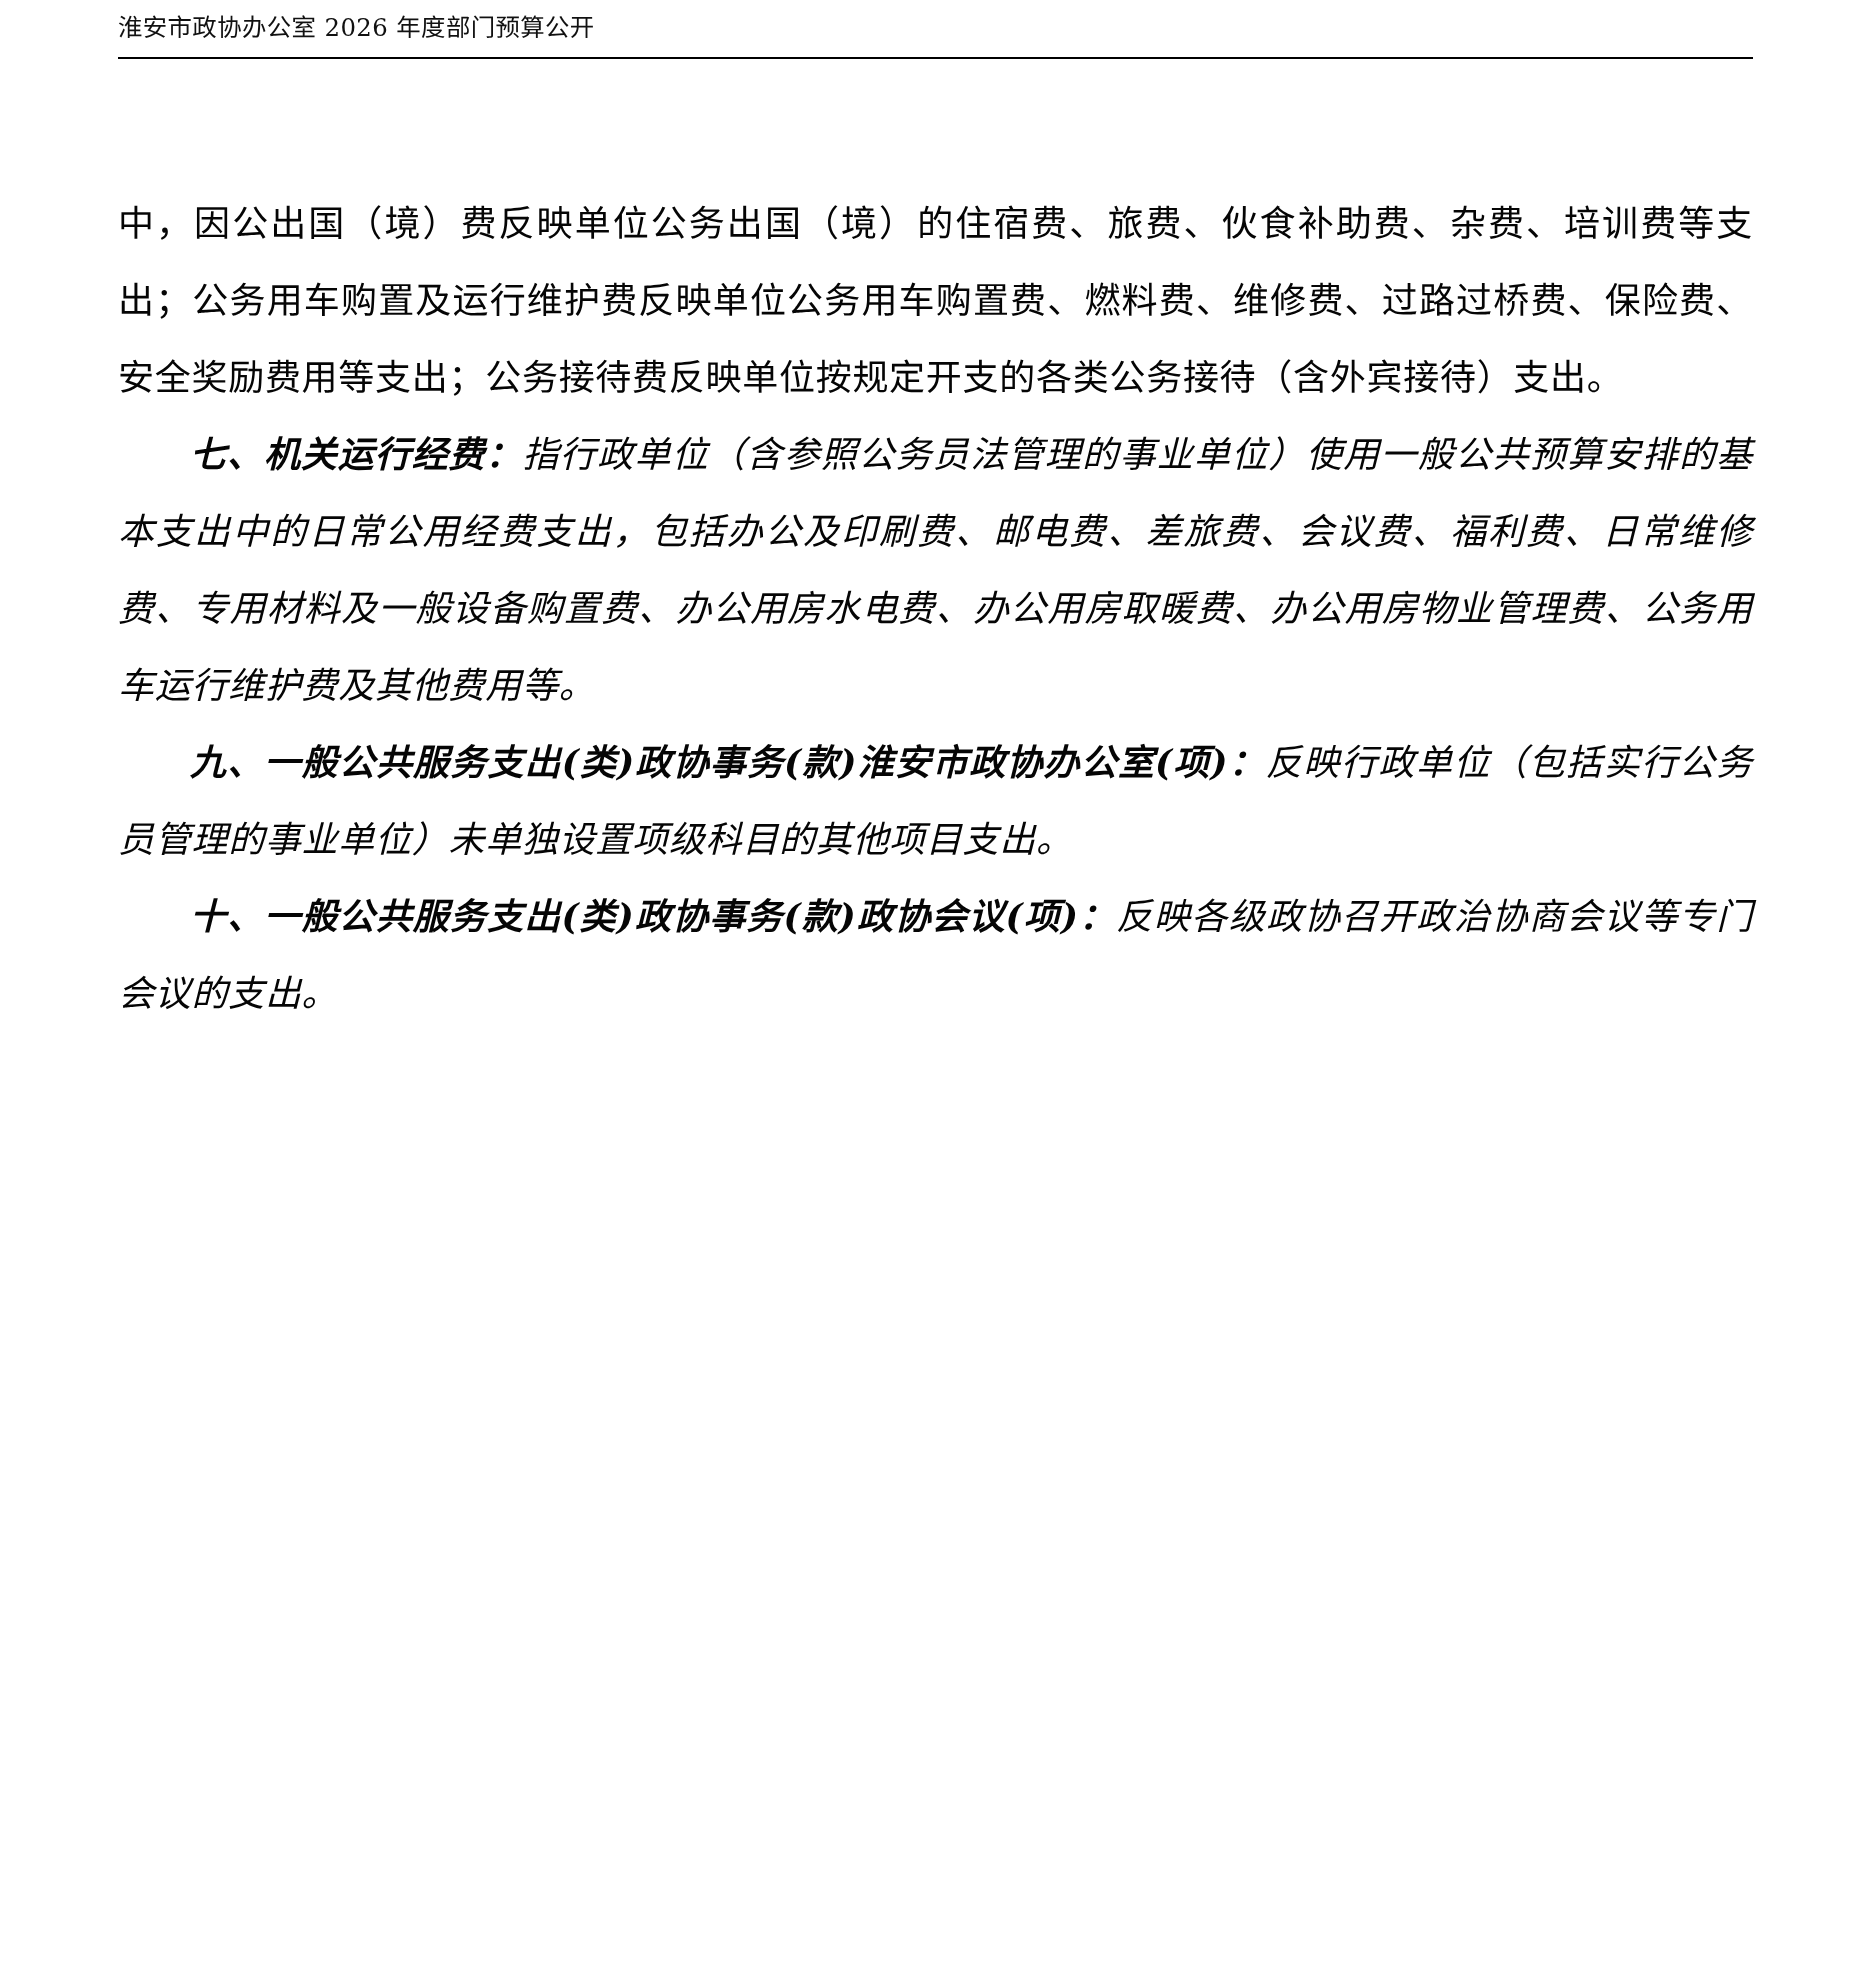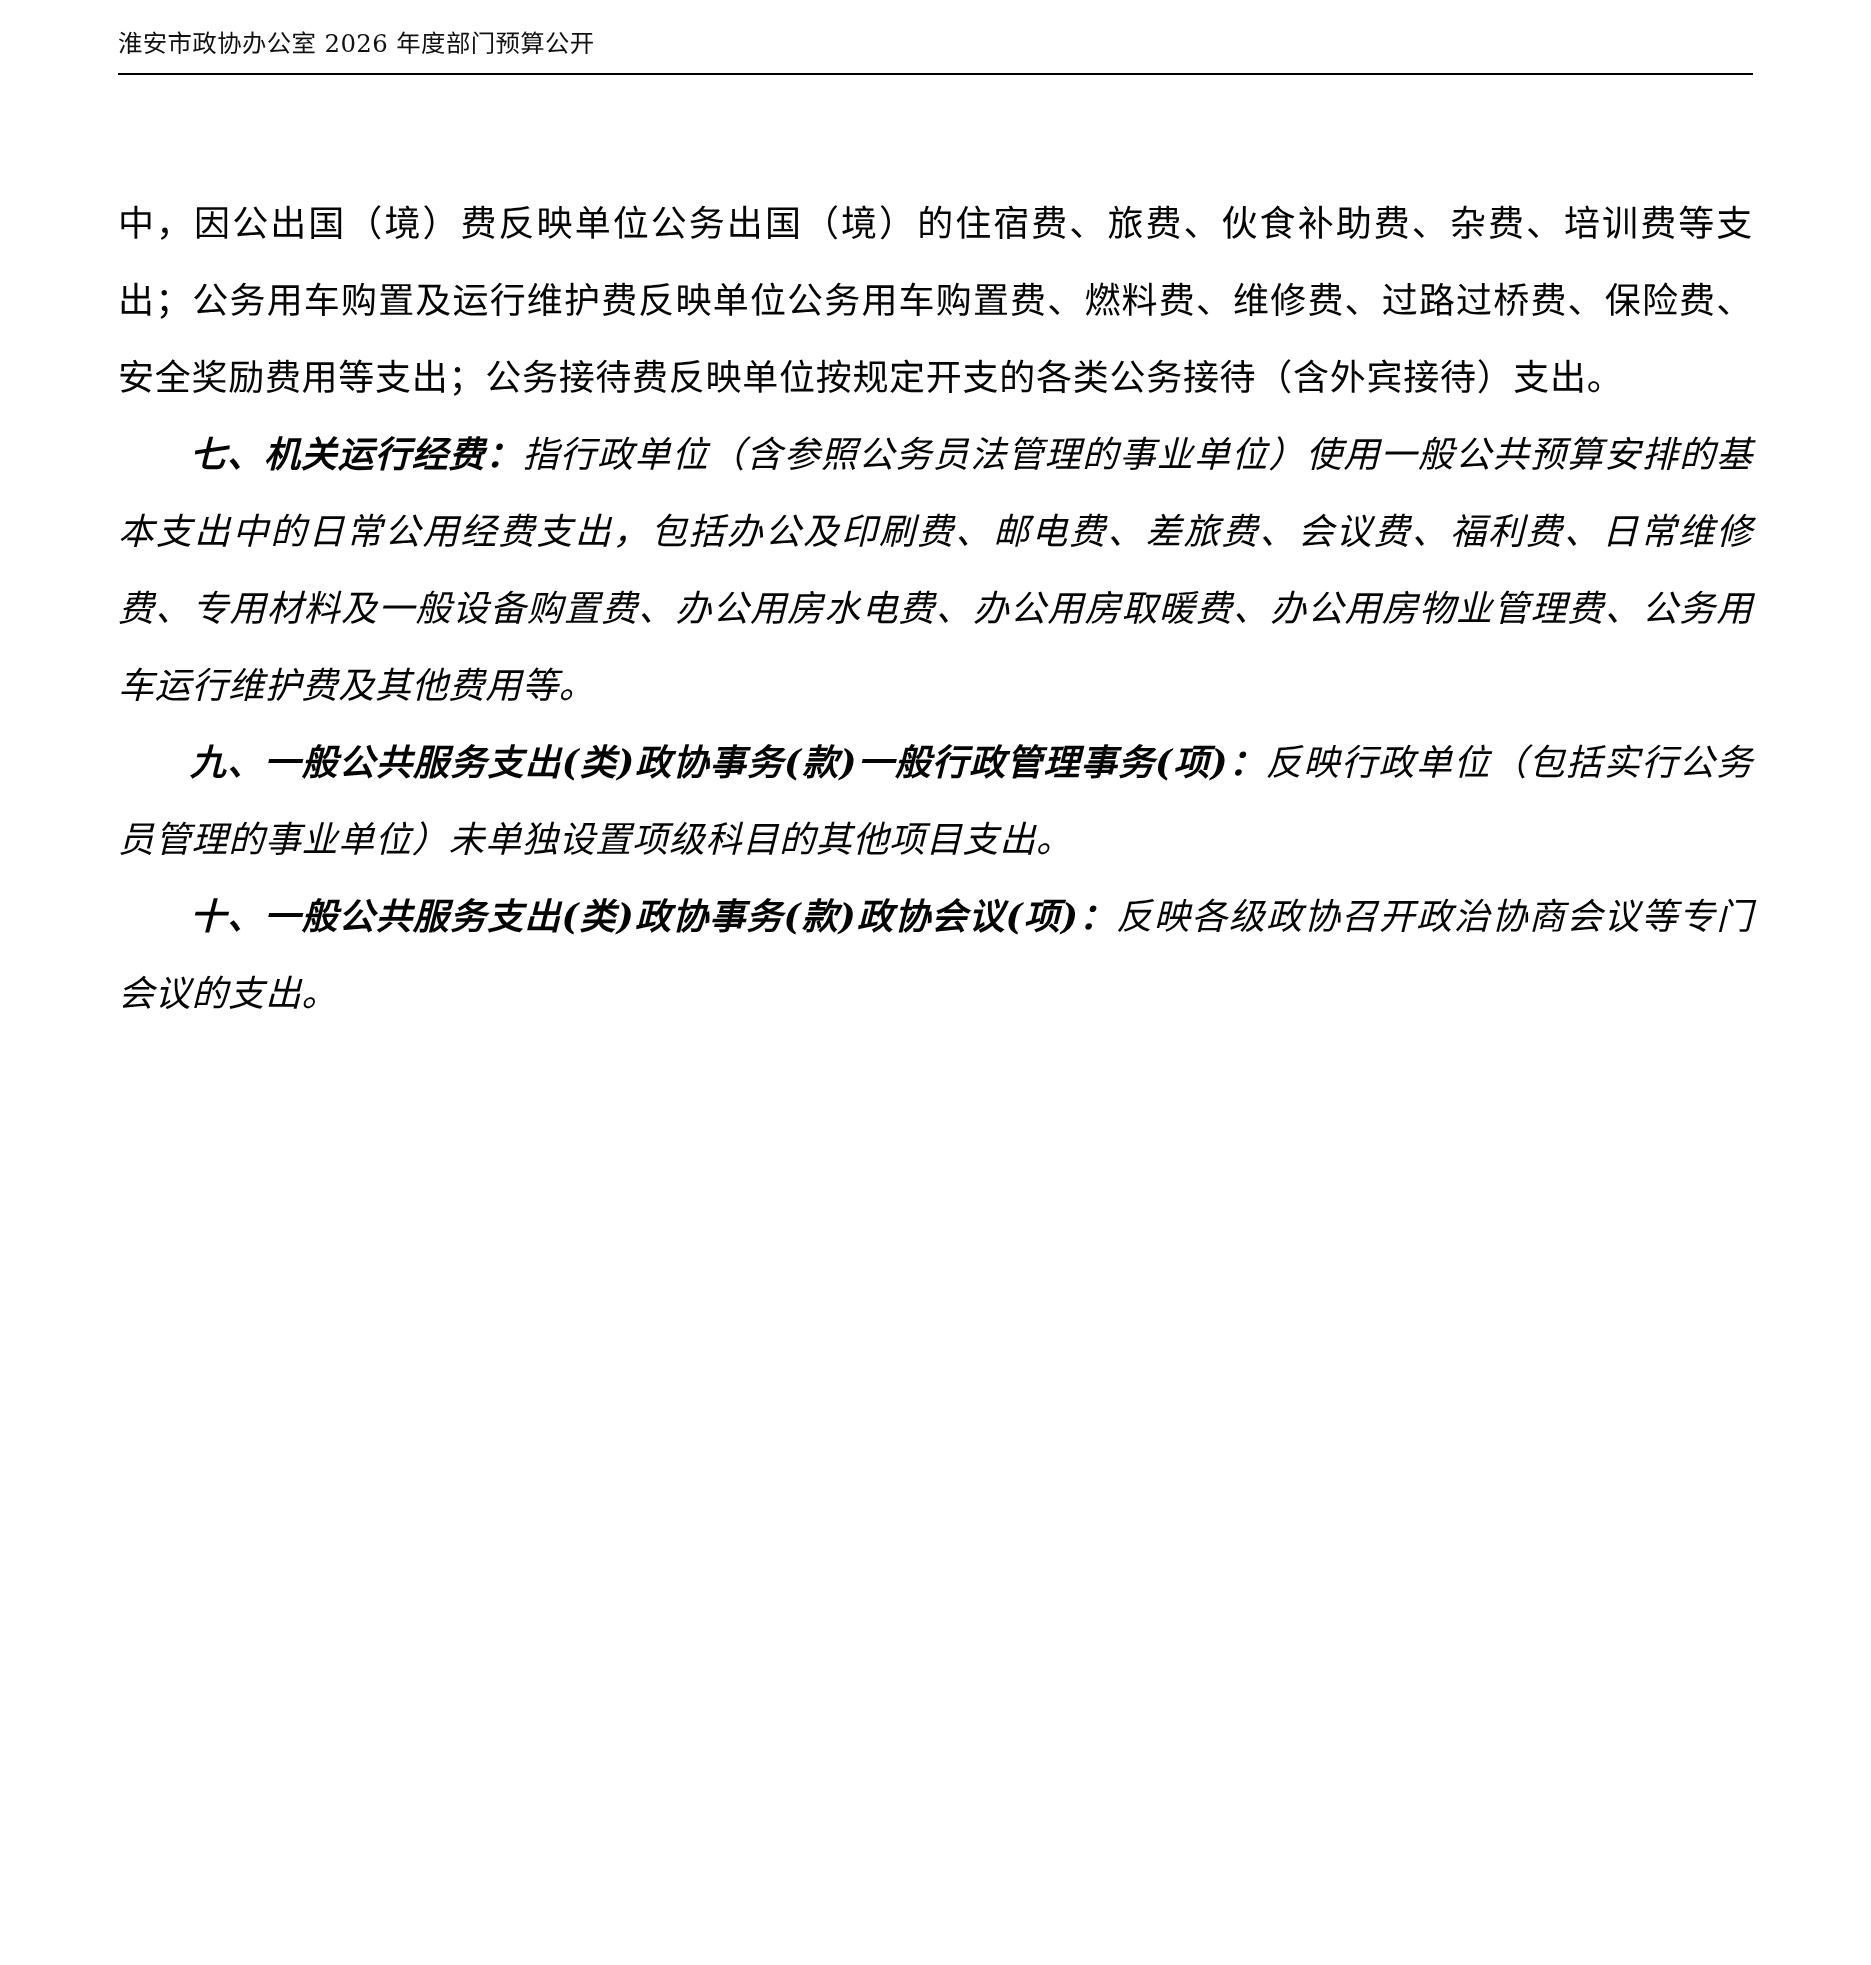--- a/index.html
+++ b/index.html
@@ -18,21 +18,21 @@
     font-family: "DejaVu Serif", "Liberation Serif", serif;
     color: #000000;
     overflow: hidden;
   }
 
   
   .page-header {
     position: absolute;
     left: 0;
     right: 0;
-    top: 16px;
+    top: 0;
     height: 59px;
   }
 
   .page-header__text {
     position: absolute;
     left: 118px;
     top: 15.7px;
     font-size: 24.4px;
     line-height: 1.0;
     letter-spacing: 0.4px;
@@ -98,18 +98,18 @@
 
   <div class="page-header">
     <div class="page-header__text">淮安市政协办公室 2026 年度部门预算公开</div>
     <div class="page-header__rule"></div>
   </div>
 
   <div class="body-column">
 
   <p class="para para--continued"><span>中，因公出国（境）费反映单位公务出国（境）的住宿费、旅费、伙食补助费、杂费、培训费等支出；公务用车购置及运行维护费反映单位公务用车购置费、燃料费、维修费、过路过桥费、保险费、安全奖励费用等支出；公务接待费反映单位按规定开支的各类公务接待（含外宾接待）支出。</span></p>
       <p class="para para--indent"><span class="heading-run">七、机关运行经费：</span><span>指行政单位（含参照公务员法管理的事业单位）使用一般公共预算安排的基本支出中的日常公用经费支出，包括办公及印刷费、邮电费、差旅费、会议费、福利费、日常维修费、专用材料及一般设备购置费、办公用房水电费、办公用房取暖费、办公用房物业管理费、公务用车运行维护费及其他费用等。</span></p>
-      <p class="para para--indent"><span class="heading-run">九、一般公共服务支出(类)政协事务(款)一般行政管理事务(项)：</span><span>反映行政单位（包括实行公务员管理的事业单位）未单独设置项级科目的其他项目支出。</span></p>
+      <p class="para para--indent"><span class="heading-run">九、一般公共服务支出(类)政协事务(款)淮安市政协办公室(项)：</span><span>反映行政单位（包括实行公务员管理的事业单位）未单独设置项级科目的其他项目支出。</span></p>
       <p class="para para--indent"><span class="heading-run">十、一般公共服务支出(类)政协事务(款)政协会议(项)：</span><span>反映各级政协召开政治协商会议等专门会议的支出。</span></p>
     </div>
 
 </div>
 
 
 </body></html>

